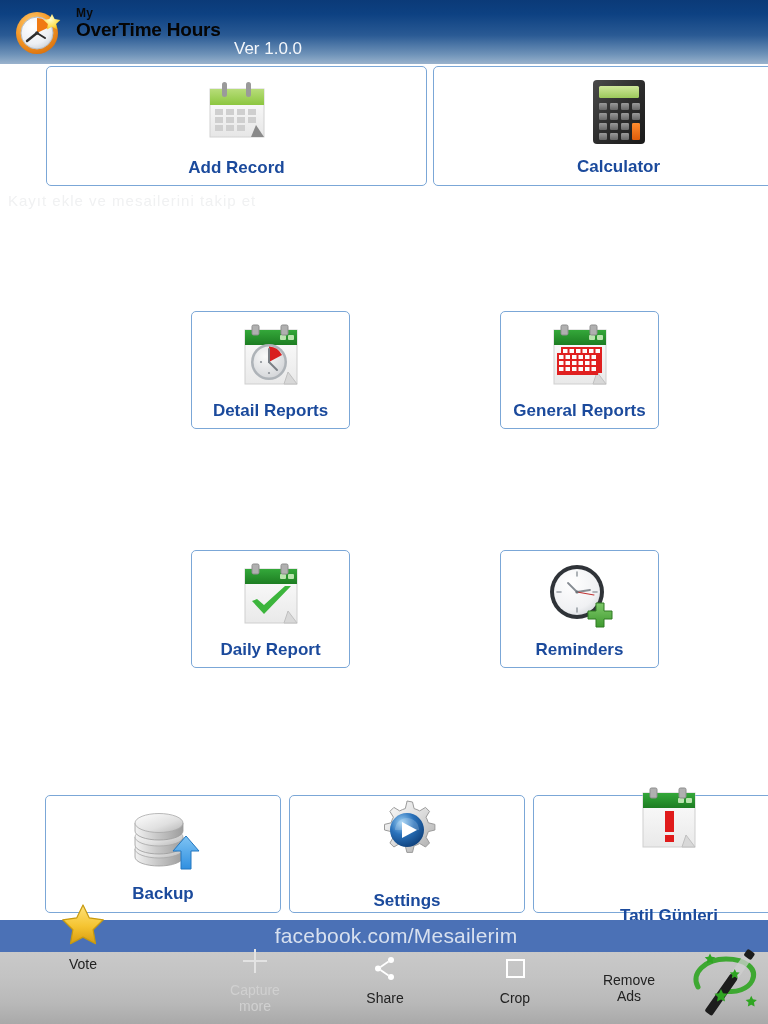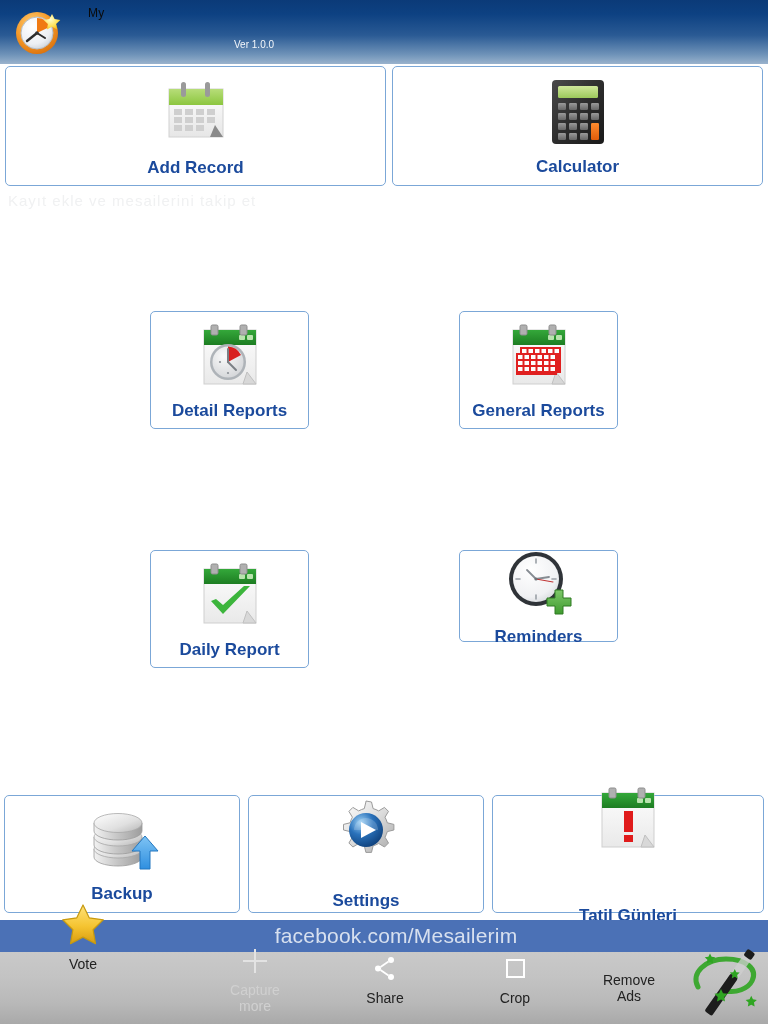--- a/index.html
+++ b/index.html
@@ -16,63 +16,62 @@
     position:absolute; left:0; top:0; width:768px; height:64px;
     background:linear-gradient(to bottom,#0b3a78 0%,#0d4182 22%,#2a5a94 55%,#6e92b8 85%,#9ab3cd 100%);
   }
   .logo {
     position:absolute; left:14px; top:8px; width:48px; height:48px;
   }
   .title-block {
     position:absolute; left:76px; top:7px;
   }
   .title-my {
-    font-size:12px; font-weight:normal; color:#0a0a0a; line-height:12px;
+    font-size:12px; font-weight:bold; color:#0a0a0a; line-height:12px;
     letter-spacing:.2px;
-    margin-left:12px;
   }
   .title-main {
     font-size:19px; font-weight:bold; color:#050505; line-height:22px;
     letter-spacing:-.2px;
   }
   .version {
     position:absolute; left:234px; top:39px;
-    font-size:10px; color:#f4f7fb; font-weight:normal;
+    font-size:17px; color:#f4f7fb; font-weight:normal;
   }
 
   
   .ghost-text {
     position:absolute; left:8px; top:192px; width:620px;
     font-size:15px; color:#f0f1f2; letter-spacing:1px;
     white-space:nowrap; user-select:none;
   }
 
   
   .card {
     position:absolute;
     border:1px solid #7ba7d7;
     border-radius:5px;
     background:#ffffff;
     display:flex; flex-direction:column;
-    align-items:center; justify-content:center;
+    align-items:center; justify-content:center;margin-left:41px;
   }
   .card-label {
     font-size:17px; font-weight:bold; color:#1b4a9c;
     margin-top:5px; white-space:nowrap;
   }
   .card-icon { display:block; }
 
   
   #card-add      { left:5px;   top:66px;  width:381px; height:120px; }
   #card-calc     { left:392px; top:66px;  width:371px; height:120px; }
   
   #card-detail   { left:150px; top:311px; width:159px; height:118px;align-items:center; }
   #card-general  { left:459px; top:311px; width:159px; height:118px; }
   #card-daily    { left:150px; top:550px; width:159px; height:118px; }
-  #card-remind   { left:459px; top:550px; width:159px; height:92px; }
+  #card-remind   { left:459px; top:550px; width:159px; height:118px; }
   
   #card-backup   { left:4px;   top:795px; width:236px; height:118px; }
   #card-settings { left:248px; top:795px; width:236px; height:118px;gap:15px; }
   #card-tatil    { left:492px; top:795px; width:272px; height:118px;gap:42px; }
 
   
   .ad-bar {
     position:absolute; left:0; top:920px; width:768px; height:32px;
     background:#4b71b6;
   }
@@ -128,20 +127,21 @@
       <circle cx="23" cy="25" r="16" fill="url(#lgFace)" stroke="#b7bec6" stroke-width="1"></circle>
       <path d="M23 25 L23 10 A15 15 0 0 1 36.5 18.5 Z" fill="#f07a12"></path>
       <line x1="23" y1="25" x2="13" y2="33" stroke="#2c2c2c" stroke-width="2.4" stroke-linecap="round"></line>
       <line x1="23" y1="25" x2="31" y2="30" stroke="#2c2c2c" stroke-width="2" stroke-linecap="round"></line>
       <circle cx="23" cy="25" r="1.8" fill="#333"></circle>
       <path d="M38 6 l2.6 5.1 5.7 .8 -4.2 4 1 5.6 -5.1-2.7 -5.1 2.7 1-5.6 -4.2-4 5.7-.8 Z" fill="url(#lgStar)"></path>
     </svg>
   </span>
   <div class="title-block">
     <div class="title-my">My</div>
+    <div class="title-main">OverTime Hours</div>
   </div>
   <div class="version">Ver 1.0.0</div>
 </div>
 
 <div class="ghost-text">Kayıt ekle ve mesailerini takip et</div>
 
 <div class="card" id="card-add">
   <span class="card-icon">
     <svg width="72" height="74" viewBox="0 0 72 74">
       <defs>

